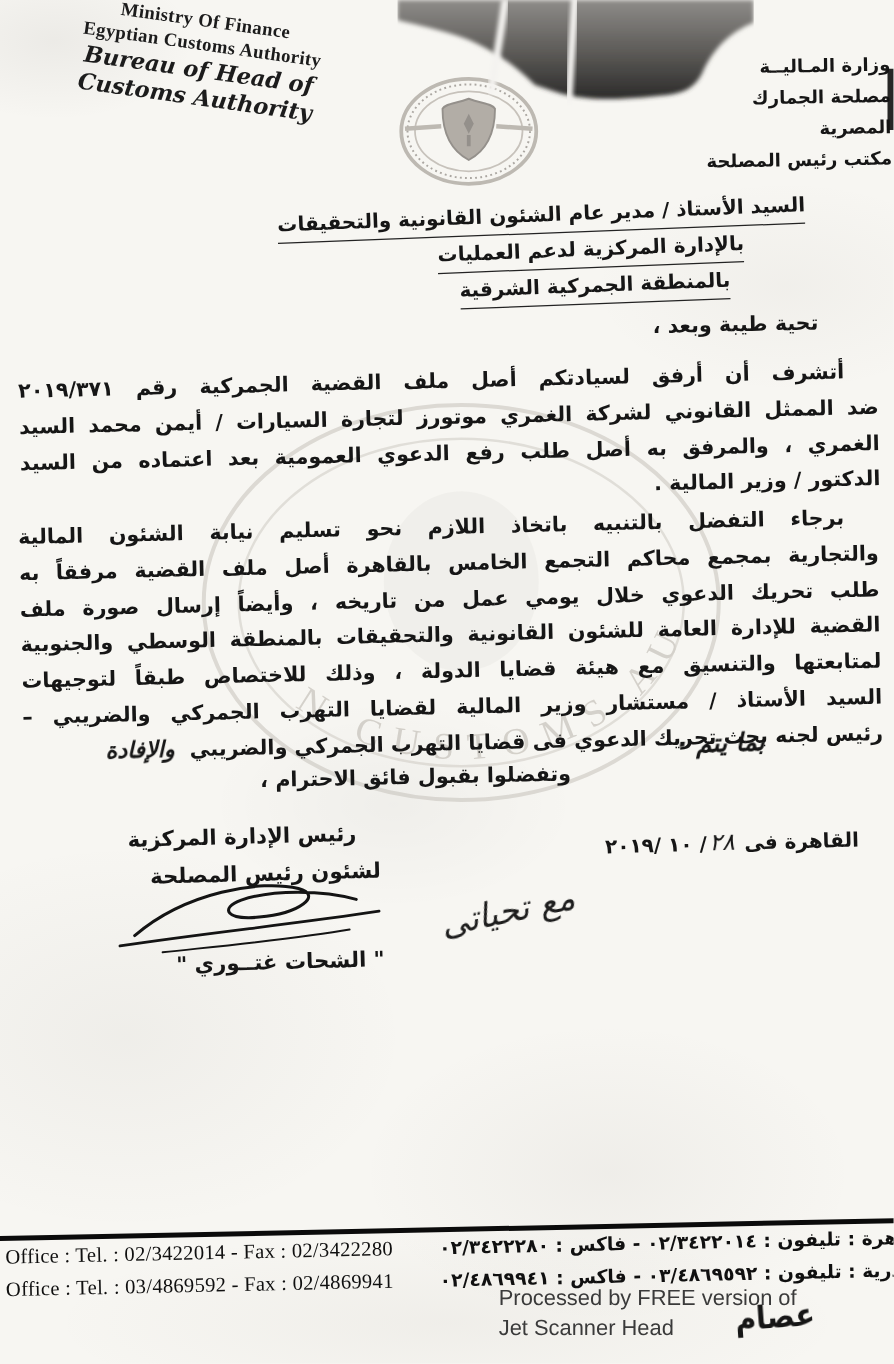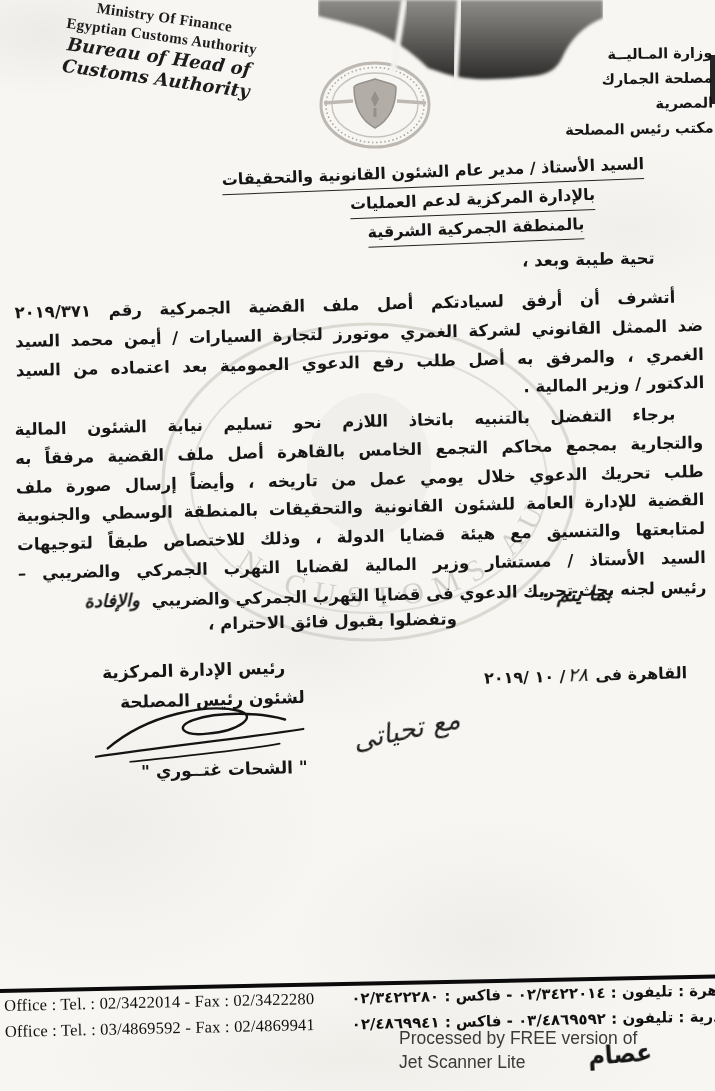--- a/index.html
+++ b/index.html
@@ -217,16 +217,16 @@
     </div>
     <div class="frow frow2">
       <span class="fen">Office : Tel. : 03/4869592 - Fax : 02/4869941</span>
       <span class="farab">الإسكندرية : تليفون : ٠٣/٤٨٦٩٥٩٢ - فاكس : ٠٢/٤٨٦٩٩٤١</span>
     </div>
   </div>
   <div class="abs stamp-mark">عصام</div>
 
   <div class="abs scanner-wm">
     <div>Processed by FREE version of</div>
-    <div>Jet Scanner Lite</div>
+    <div>Jet Scanner Head</div>
   </div>
 
 </div>
 
 </body></html>

